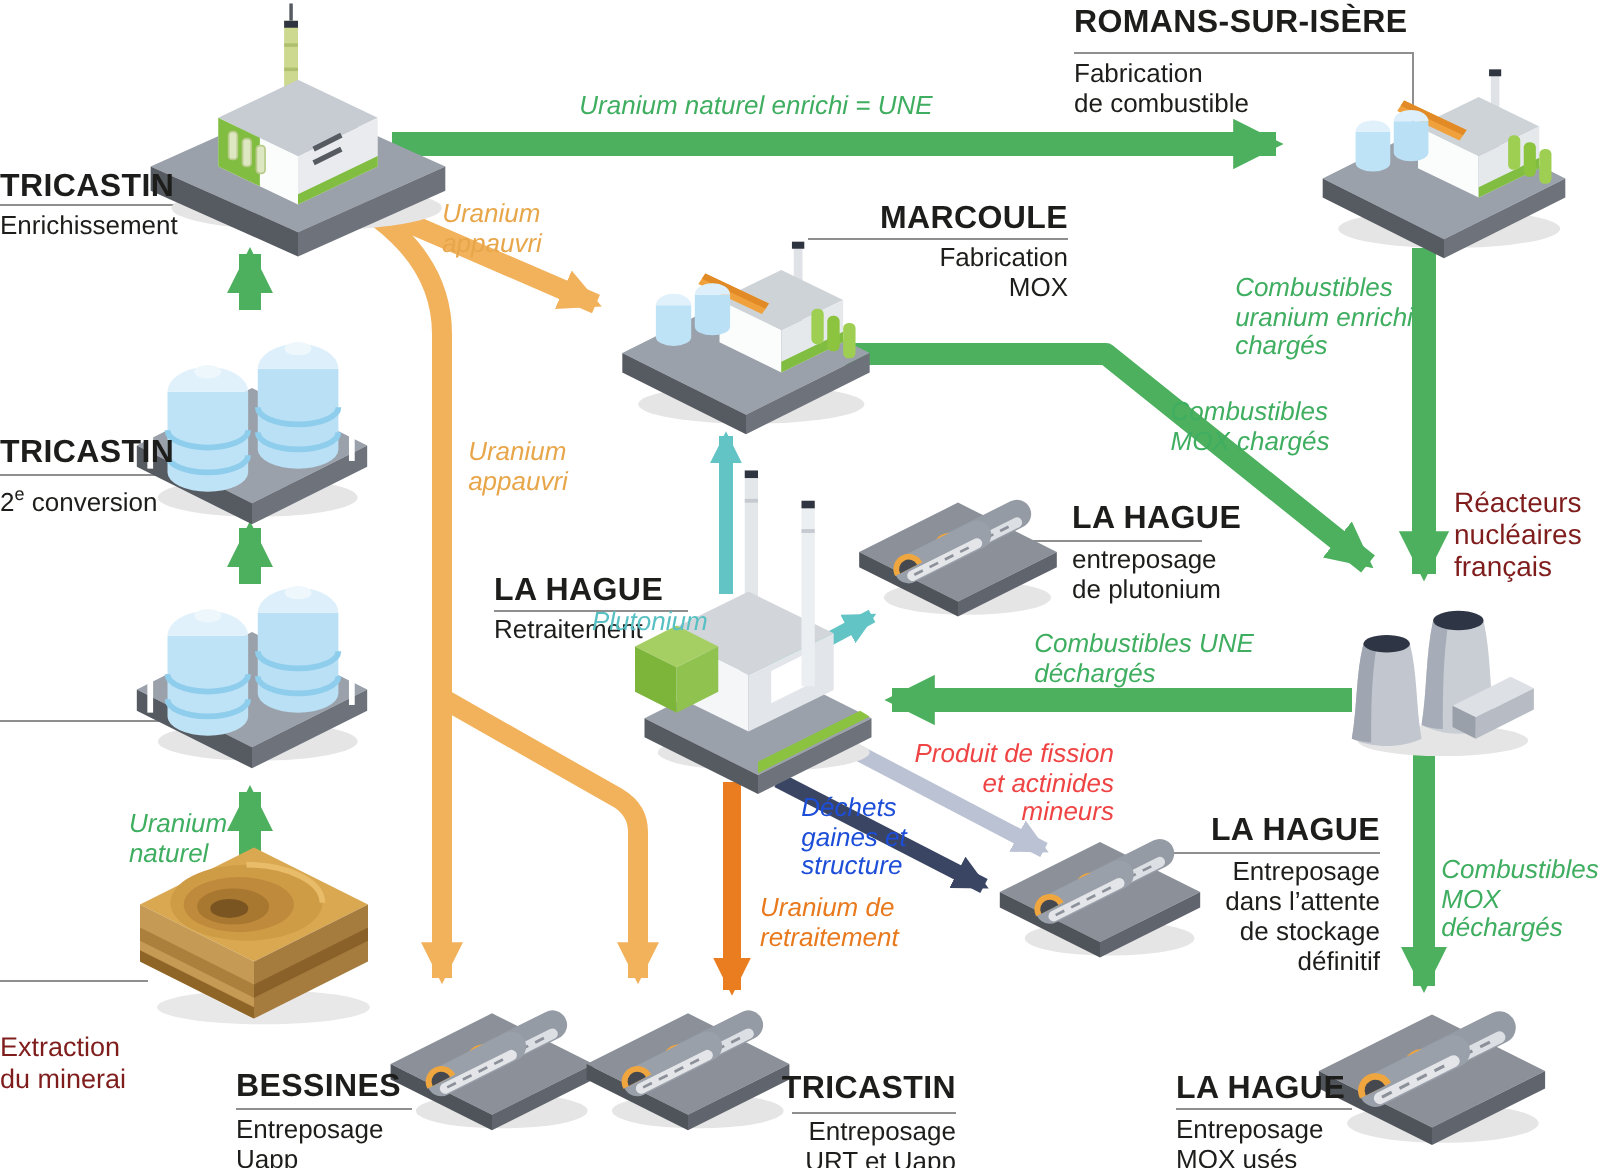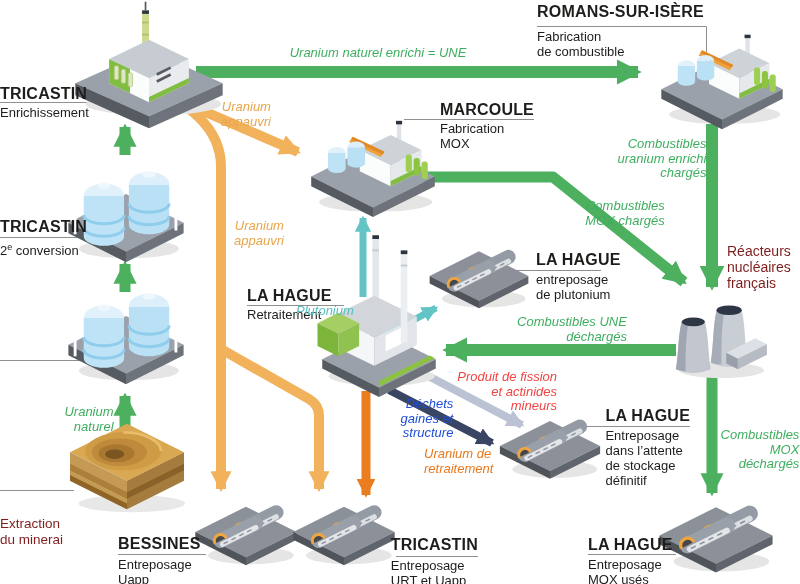--- a/index.html
+++ b/index.html
@@ -7,30 +7,30 @@
   #stage {
     position:relative; width:800px; height:584px; background:#ffffff;
     overflow:hidden; font-family:"Liberation Sans", sans-serif; color:#1d1d1b;
   }
   .layer { position:absolute; left:0; top:0; }
   .icon  { position:absolute; }
   .fac   { position:absolute; }
   .fac-name { font-weight:700; font-size:16px; line-height:15px; letter-spacing:.2px; white-space:pre-line; }
   .fac-sub  { font-size:13px; line-height:15px; margin-top:4px; white-space:pre-line; }
   .fac-sub sup { font-size:9px; }
-  .right { }
+  .right { text-align:right; }
   .plain { position:absolute; font-size:13.5px; line-height:16px; white-space:pre-line; color:#7f1d1d; }
   .fl { position:absolute; font-style:italic; font-size:13px; line-height:14.5px; white-space:pre-line; }
-  .ctr { transform:translateX(-50%); text-align:right; }
+  .ctr { transform:translateX(-50%); text-align:left; }
   .fl-green   { color:#3fae60; }
   .fl-lorange { color:#e8a64a; }
   .fl-teal    { color:#58c0c3;margin-top:48px; }
   .fl-gray    { color:#ef4444; }
   .fl-navy    { color:#1d4ed8; }
-  .fl-dko     { color:#e8791d;margin-left:44px; }
+  .fl-dko     { color:#e8791d; }
 </style>
 </head>
 <body>
 
 <div id="stage">
 
   <svg class="layer" width="800" height="584" viewBox="0 0 800 584">
     <defs>
       <marker id="ah-green" viewBox="0 0 10 10" refX="8.5" refY="5" markerWidth="2.1" markerHeight="2.1" orient="auto" markerUnits="strokeWidth">
           <path d="M0,0 L10,5 L0,10 z" fill="#4cb05e"></path>

